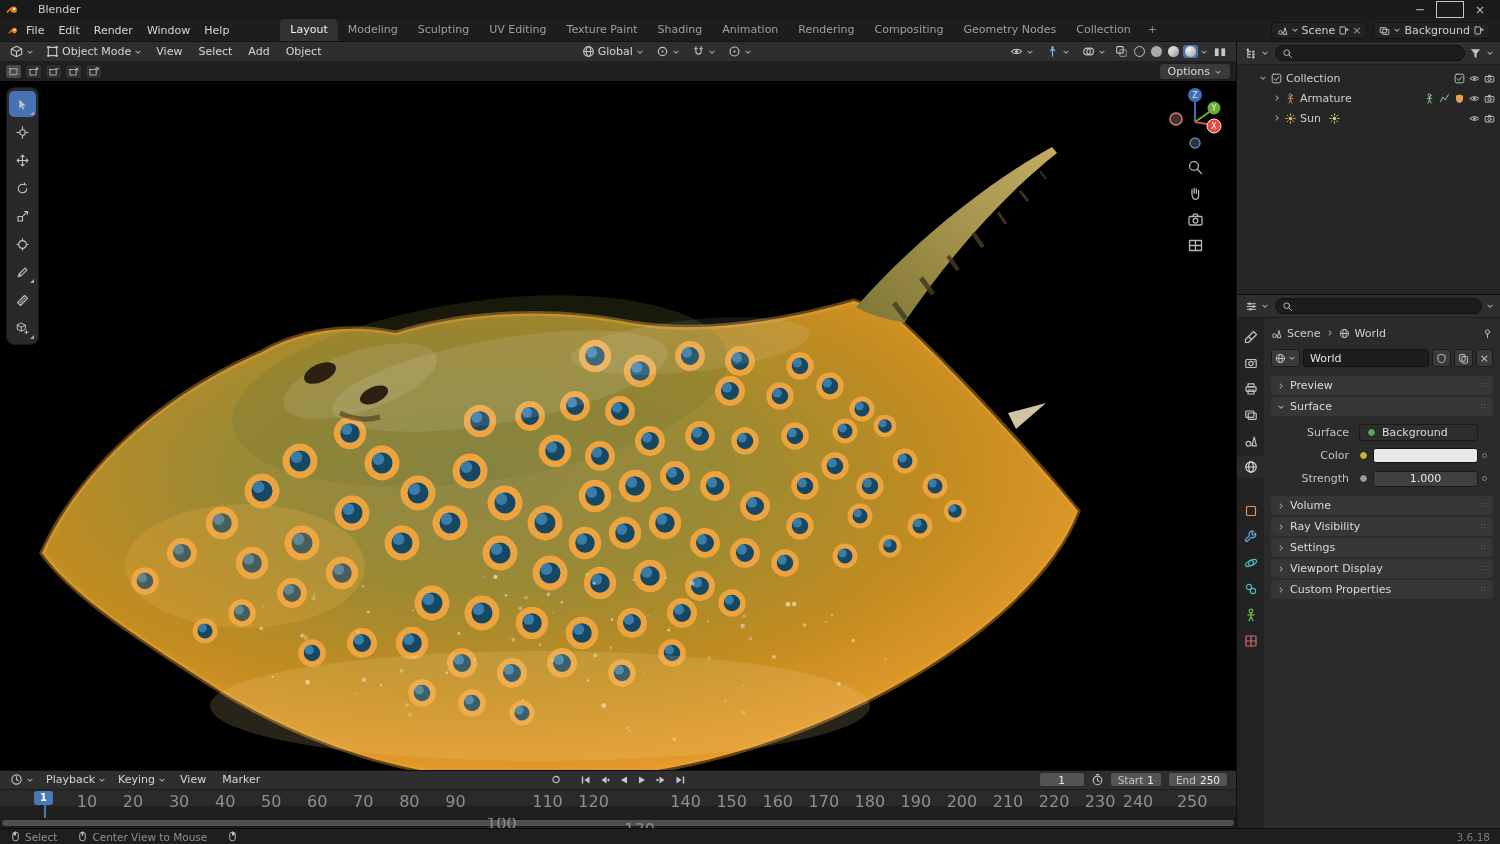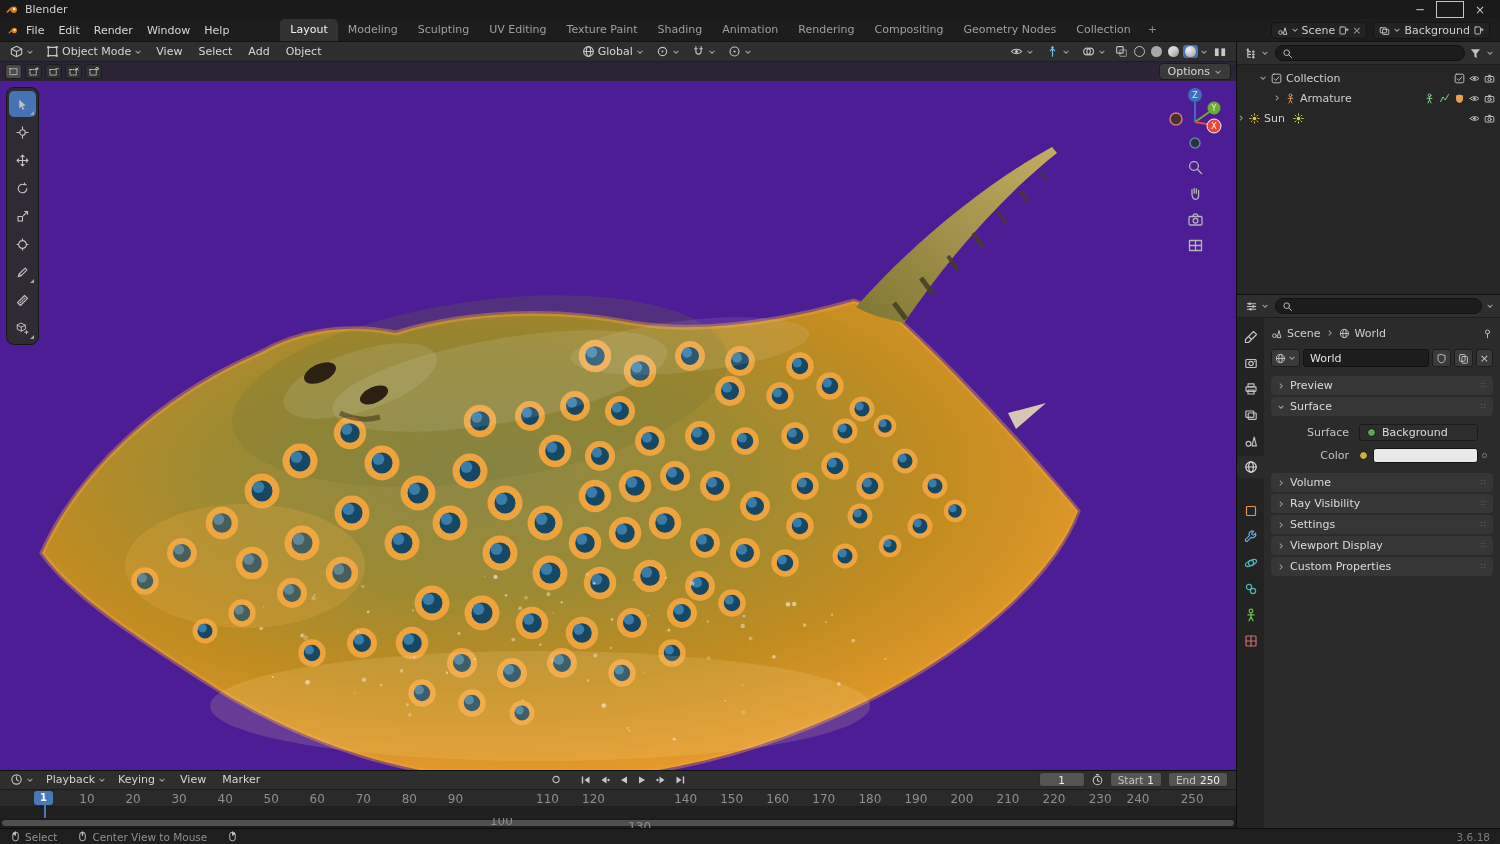--- a/index.html
+++ b/index.html
@@ -24,21 +24,21 @@
 .tabs{display:flex;margin-left:44px;align-items:flex-end;height:100%}
 .tab{padding:4px 10px 5px;color:#9f9f9f;border-radius:5px 5px 0 0}
 .tab.active{background:#323232;color:#efefef}
 .tab.add{color:#8d8d8d;padding:4px 7px 5px}
 .selwidget{display:flex;align-items:center;gap:3px;background:#222;border:1px solid #141414;border-radius:4px;padding:1px 5px;color:#cfcfcf;height:17px}
 
 .main{position:absolute;top:42px;left:0;right:0;bottom:16px;display:flex}
 .left-col{width:1237px;display:flex;flex-direction:column;border-right:1px solid #0e0e0e}
 .right-col{flex:1;display:flex;flex-direction:column;min-width:0}
 
-.viewport{position:relative;flex:1;background:#4c1d95;overflow:hidden}
+.viewport{position:relative;flex:1;background:#000000;overflow:hidden}
 .vp-header{height:20px;background:#2e2e2e;border-bottom:1px solid #1f1f1f;display:flex;align-items:center;padding:0 5px;gap:2px}
 .vp-tools{height:19px;background:rgba(38,38,38,.85);display:flex;align-items:center;padding:0 5px;gap:3px}
 .hbtn{display:flex;align-items:center;gap:3px;padding:1px 5px;border-radius:3px;color:#d4d4d4}
 .hicon{display:flex;align-items:center;gap:1px;padding:1px 2px;border-radius:3px}
 .hicon.on{background:#4772b3}
 .sphere{width:11px;height:11px;border-radius:50%;flex:none}
 .opts{display:flex;align-items:center;gap:4px;background:#3a3a3a;border:1px solid #1c1c1c;border-radius:4px;padding:1px 8px;color:#d8d8d8}
 .selmode{width:17px;height:15px;border:1px solid #1c1c1c;background:#2f2f2f;border-radius:3px;display:flex;align-items:center;justify-content:center}
 .selmode.on{background:#4a4a4a}
 .vp-canvas{position:absolute;top:39px;left:0;right:0;bottom:0}
@@ -87,21 +87,21 @@
 
 .timeline{height:58px;background:#242424;border-top:1px solid #0e0e0e;display:flex;flex-direction:column}
 .tl-header{height:19px;background:#2e2e2e;border-bottom:1px solid #1d1d1d;display:flex;align-items:center;padding:0 5px;gap:2px;position:relative}
 .transport{position:absolute;left:50%;transform:translateX(-50%);display:flex;align-items:center;gap:2px}
 .tbtn{width:17px;height:15px;display:flex;align-items:center;justify-content:center;border-radius:3px;color:#c8c8c8}
 .tfields{margin-left:auto;display:flex;align-items:center;gap:6px;padding-right:3px}
 .fld{background:#545454;border:1px solid #2a2a2a;border-radius:3px;height:15px;display:flex;align-items:center;justify-content:center;color:#ededed;font-size:10.5px;gap:4px;padding:0 7px}
 .fld .lab{color:#c2c2c2}
 .tl-body{position:relative;height:29px}
 .tl-ruler{position:absolute;top:0;left:0;right:0;height:17px;background:#2a2a2a;border-bottom:1px solid #1e1e1e}
-.tick{position:absolute;top:2px;transform:translateX(-50%);font-size:12px;color:#8e8e8e}
+.tick{position:absolute;top:2px;transform:translateX(-50%);font-size:16px;color:#8e8e8e}
 .tl-track{position:absolute;top:17px;left:0;right:0;bottom:0;background:#202020}
 .phline{position:absolute;top:15px;bottom:0;left:44px;width:2px;background:#4a7ab5}
 .phpill{position:absolute;top:1px;left:34px;background:#4a7ab5;color:#fff;font-size:10px;font-weight:bold;padding:0 6px;height:14px;display:flex;align-items:center;border-radius:3px}
 .tl-scroll{height:10px;display:flex;align-items:center;padding:0 2px;background:#1c1c1c}
 .tl-scroll .bar{height:6px;flex:1;background:#4f4f4f;border-radius:3px}
 
 .statusbar{position:absolute;left:0;right:0;bottom:0;height:16px;background:#1e1e1e;border-top:1px solid #0d0d0d;display:flex;align-items:center;gap:20px;padding:0 10px;color:#8f8f8f;font-size:10.5px}
 .hint{display:flex;align-items:center;gap:4px}
 .version{margin-left:auto;color:#7c7c7c}
 .stingray{position:absolute;left:0;top:0}
@@ -166,21 +166,21 @@
       </symbol>
 <symbol id="coll" viewBox="0 0 14 14">
         <path d="M2 5 L12 5 L12 11.5 L2 11.5 Z M2 5 L3.6 2.8 L8 2.8 L9.4 5" fill="none"></path>
       </symbol>
 </defs>
 </svg>
 
 <div class="window">
 
   <div class="titlebar">
-    <div class="row" style="gap:6px">
+    <div class="row" style="gap:19px">
       <svg class="i" viewBox="0 0 14 14">
           <path d="M1.5 9.5 L6 5.3" stroke="#e87d0d" stroke-width="1.8"></path>
           <circle cx="8.4" cy="7.2" r="3.4" fill="#e87d0d" stroke="none"></circle>
           <circle cx="8.8" cy="6.4" r="1.4" fill="#fff" stroke="none"></circle>
         </svg>
       <span class="t-title">Blender</span>
     </div>
     <div class="winctl">
       <span>─</span>
       <span>
@@ -971,21 +971,21 @@
                   <path d="M7 1.8 L11.5 3.3 L11.5 7.5 C11.5 10.5 9.2 12 7 12.6 C4.8 12 2.5 10.5 2.5 7.5 L2.5 3.3 Z" fill="currentColor" stroke="none"></path>
                 </svg>
               <svg class="i sm" viewBox="0 0 14 14">
                   <use href="#eye"></use>
                 </svg>
               <svg class="i sm" viewBox="0 0 14 14">
                   <use href="#cam"></use>
                 </svg>
             </div>
           </div>
-          <div class="ol-row" style="">
+          <div class="ol-row" style="padding-left:36px">
             <svg class="tri" viewBox="0 0 10 10">
                 <use href="#chr"></use>
               </svg>
             <svg class="i sm" viewBox="0 0 14 14" style="color:#e6c34a">
                 <use href="#sun"></use>
               </svg>
             <span>Sun</span>
             <svg class="i sm" viewBox="0 0 14 14" style="color:#cfd86a;margin-left:4px">
                 <use href="#sun"></use>
               </svg>
@@ -1165,20 +1165,30 @@
                     <span>Background</span>
                   </div>
                 </div>
                 <span class="dec"></span>
               </div>
               <div class="prow">
                 <span class="plabel">Color</span>
                 <div class="pctl">
                   <span class="sock yellow"></span>
                   <div class="swatch"></div>
+                </div>
+                <span class="dec">
+                    <span class="d"></span>
+                  </span>
+              </div>
+              <div class="prow">
+                <span class="plabel">Strength</span>
+                <div class="pctl">
+                  <span class="sock grey"></span>
+                  <div class="numfld">1.000</div>
                 </div>
                 <span class="dec">
                     <span class="d"></span>
                   </span>
               </div>
             </div>
 
             <div class="panel">
               <svg class="tri" viewBox="0 0 10 10">
                   <use href="#chr"></use>

